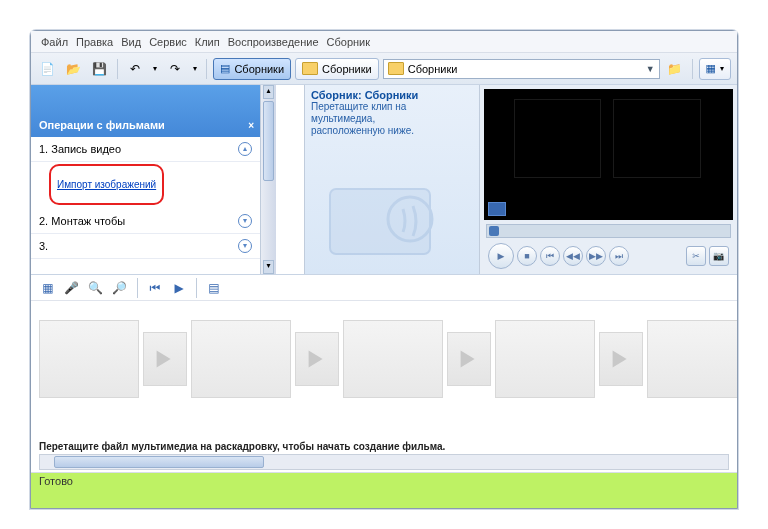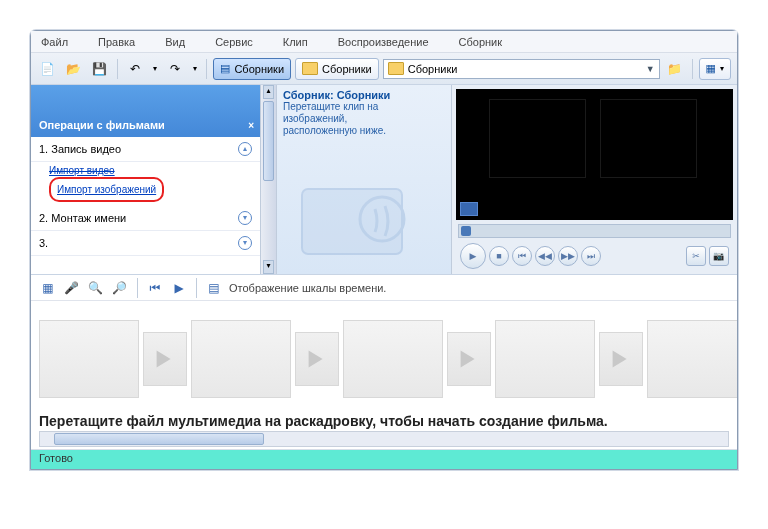--- a/index.html
+++ b/index.html
@@ -2,21 +2,21 @@
 <html><head>
 <meta charset="utf-8">
 <style>
 * { box-sizing: border-box; margin: 0; padding: 0; font-family: Tahoma, sans-serif; }
 body { background: #fff; padding: 30px; }
 .window { width: 708px; border: 1px solid #8a9bb2; border-radius: 6px 6px 0 0; background: #fff; box-shadow: 0 0 0 1px #d0d8e4; }
 .titlebar { height: 26px; background: linear-gradient(#f5f8fc,#e4ecf6); border-radius: 6px 6px 0 0; border-bottom: 1px solid #c4d0e0; display: flex; align-items: center; padding: 0 6px; font-size: 11px; color: #333; }
 .titlebar .icon { width: 16px; height: 16px; margin-right: 5px; background: radial-gradient(circle,#e8a848 40%,#b87820 70%); border-radius: 3px; }
 .titlebar .spacer { flex: 1; }
 .winbtn { width: 28px; height: 16px; margin-left: 2px; border: 1px solid #9db0c8; border-radius: 3px; background: linear-gradient(#f8faff,#d8e4f0); font-size: 9px; text-align: center; line-height: 14px; color: #456; }
-.menubar { height: 22px; display: flex; align-items: center; gap: 30px; padding: 0 10px; font-size: 11px; color: #444; background: #f4f6fa; border-bottom: 1px solid #d8dee8; }
+.menubar { height: 22px; display: flex; align-items: center; gap: 8px; padding: 0 10px; font-size: 11px; color: #444; background: #f4f6fa; border-bottom: 1px solid #d8dee8; }
 .menubar span { cursor: default; }
 .toolbar { height: 32px; display: flex; align-items: center; gap: 4px; padding: 0 6px; background: linear-gradient(#eef2f8,#e0e8f2); border-bottom: 1px solid #c8d4e4; font-size: 11px; }
 .tbtn { width: 22px; height: 22px; border: 1px solid transparent; border-radius: 3px; display: flex; align-items: center; justify-content: center; font-size: 12px; }
 .tsep { width: 1px; height: 20px; background: #c0ccdc; margin: 0 2px; }
 .tdrop { padding: 2px 6px; border: 1px solid #a8bcd8; border-radius: 3px; background: linear-gradient(#fff,#e8eef8); display: flex; align-items: center; gap: 4px; height: 22px; }
 .tdrop.active { background: linear-gradient(#d0e4ff,#a8c8f0); border-color: #4878b8; }
 .tfolder { width: 16px; height: 13px; background: #f8d068; border: 1px solid #c8a030; border-radius: 1px; }
 .combo { flex: 1; height: 20px; border: 1px solid #9db0c8; background: #fff; display: flex; align-items: center; padding: 0 4px; font-size: 11px; }
 .combo .arrow { margin-left: auto; font-size: 9px; color: #456; }
 .mainarea { display: flex; height: 190px; background: #fff; border-bottom: 1px solid #c8d4e4; }
@@ -24,47 +24,47 @@
 .tasksinner { flex: 1; }
 .taskshdr { height: 52px; background: linear-gradient(#5aa0e8,#4488d8); color: #fff; font-size: 11px; font-weight: bold; display: flex; align-items: flex-end; padding: 0 8px 6px; position: relative; }
 .taskshdr .close { position: absolute; right: 6px; bottom: 6px; font-size: 10px; }
 .tasklist { background: #fff; font-size: 11px; }
 .taskitem { padding: 5px 8px; border-bottom: 1px solid #e8ecf4; display: flex; align-items: center; }
 .taskitem b { font-weight: normal; }
 .taskround { margin-left: auto; width: 14px; height: 14px; border: 1px solid #5a88c8; border-radius: 50%; background: #fff; font-size: 8px; text-align: center; line-height: 12px; color: #5a88c8; }
 .sublinks { padding: 2px 0 4px 18px; }
 .sublinks a { display: block; font-size: 10px; color: #0040c0; text-decoration: underline; padding: 1px 0; }
 .sublinks a.struck { text-decoration: line-through underline; }
-.highlight { display: inline-block; border: 2px solid #e82020; border-radius: 10px; padding: 4px 6px; }
+.highlight { display: inline-block; border: 2px solid #e82020; border-radius: 10px; padding: 12px 6px; }
 .scrollv { width: 16px; background: linear-gradient(90deg,#e8ecf4,#d0d8e8); border-left: 1px solid #c0ccdc; position: relative; }
 .scrollv .thumb { position: absolute; left: 2px; right: 2px; top: 16px; height: 80px; background: linear-gradient(90deg,#d8e4f4,#b8ccE8); border: 1px solid #98b0d0; border-radius: 2px; }
 .scrollv .arr { position: absolute; left: 2px; right: 2px; height: 14px; background: #d0dcec; border: 1px solid #a8bcd4; font-size: 8px; text-align: center; }
-.collection { width: 175px; background: linear-gradient(#e8f0fa 0%,#d8e6f6 100%); border-left: 1px solid #c0ccdc; padding: 4px 6px; font-size: 10px; position: relative; }
+.collection { width: 175px; background: linear-gradient(#e8f0fa 0%,#d8e6f6 100%); border-left: 1px solid #c0ccdc; padding: 4px 6px; font-size: 10px; position: relative; margin-left: 28px; }
 .collection .title { font-weight: bold; color: #1050a0; font-size: 11px; }
 .collection .sub { color: #2860a8; line-height: 12px; }
 .clipicon { position: absolute; bottom: 10px; left: 20px; width: 130px; height: 90px; opacity: 0.4; }
 .preview { flex: 1; background: #e8eef6; border-left: 1px solid #c0ccdc; display: flex; flex-direction: column; }
 .previewvid { flex: 1; margin: 4px; background: #000; position: relative; }
 .previewvid .box { position: absolute; border: 1px solid #1a1a1a; }
 .playctrl { height: 36px; display: flex; align-items: center; justify-content: center; gap: 3px; padding: 0 8px; }
 .playbtn { width: 20px; height: 20px; border: 1px solid #a0b4d0; border-radius: 50%; background: linear-gradient(#fff,#d8e4f0); font-size: 9px; display: flex; align-items: center; justify-content: center; color: #5878a8; }
 .playbtn.big { width: 26px; height: 26px; }
 .seekbar { height: 14px; margin: 0 6px; background: #d0dce8; border: 1px solid #b0c0d4; position: relative; }
 .seekbar .dot { position: absolute; left: 2px; top: 1px; width: 10px; height: 10px; background: #4878b8; border-radius: 2px; }
 .timeline { background: #fff; }
 .tltools { height: 26px; display: flex; align-items: center; gap: 6px; padding: 0 8px; border-bottom: 1px solid #e0e4ec; font-size: 11px; color: #444; }
 .tltools .ti { width: 18px; height: 18px; display: flex; align-items: center; justify-content: center; font-size: 12px; color: #3868b0; }
 .storyboard { height: 110px; padding: 10px 8px 4px; display: flex; align-items: center; gap: 4px; overflow: hidden; background: #fff; }
 .sbclip { width: 100px; height: 78px; background: linear-gradient(#f4f4f4,#e8e8e8); border: 1px solid #d8d8d8; flex-shrink: 0; }
 .sbtrans { width: 44px; height: 54px; background: linear-gradient(#f0f0f0,#e4e4e4); border: 1px solid #d8d8d8; display: flex; align-items: center; justify-content: center; flex-shrink: 0; }
 .sbtrans svg { width: 28px; height: 28px; }
-.sbhint { font-size: 14px; font-weight: bold; padding: 2px 8px; color: #222; }
+.sbhint { font-size: 10px; font-weight: bold; padding: 2px 8px; color: #222; margin-top: 28px; }
 .hscroll { height: 16px; margin: 0 8px 2px; background: #e8ecf4; border: 1px solid #c8d0dc; position: relative; }
 .hscroll .thumb { position: absolute; left: 14px; top: 1px; width: 210px; height: 12px; background: linear-gradient(#d8e4f4,#b8cce8); border: 1px solid #98b0d0; border-radius: 2px; }
-.status { height: 20px; border-top: 1px solid #d8dee8; font-size: 11px; padding: 2px 8px; color: #333; background: #5eead4; }
+.status { height: 36px; border-top: 1px solid #d8dee8; font-size: 11px; padding: 2px 8px; color: #333; background: #bef264; }
 </style>
 </head>
 <body>
 
 <div class="window">
 
   <div class="menubar">
     <span>Файл</span>
     <span>Правка</span>
     <span>Вид</span>
@@ -111,45 +111,44 @@
         <div class="taskshdr">
           <span>Операции с фильмами</span>
           <span class="close">×</span>
         </div>
         <div class="tasklist">
           <div class="taskitem">
             <span>1.</span>&nbsp;<b>Запись видео</b>
             <span class="taskround">▴</span>
           </div>
           <div class="sublinks">
-            <a class="struck">Импорт видео</a>
             <span class="highlight"><a>Импорт изображений</a></span>
           </div>
           <div class="taskitem">
-            <span>2.</span>&nbsp;<b>Монтаж имени</b>
+            <span>2.</span>&nbsp;<b>Монтаж чтобы</b>
             <span class="taskround">▾</span>
           </div>
           <div class="taskitem">
             <span>3.</span>&nbsp;
             <span class="taskround">▾</span>
           </div>
         </div>
       </div>
       <div class="scrollv">
         <div class="arr" style="top:0">▴</div>
         <div class="thumb"></div>
         <div class="arr" style="bottom:0">▾</div>
       </div>
     </div>
 
     <div class="collection">
       <div class="title">Сборник: Сборники</div>
       <div class="sub">
         <span>Перетащите клип на</span><br>
-        <span>изображений,</span><br>
+        <span>мультимедиа,</span><br>
         <span>расположенную ниже.</span>
       </div>
       <svg class="clipicon" viewBox="0 0 130 90">
         <rect x="5" y="15" width="100" height="65" rx="6" fill="#c0d4ec" stroke="#90b0d8" stroke-width="2"></rect>
         <circle cx="85" cy="45" r="22" fill="none" stroke="#90b0d8" stroke-width="3"></circle>
         <path d="M78 35 Q82 48 78 58 M88 32 Q94 48 88 62" fill="none" stroke="#90b0d8" stroke-width="3"></path>
       </svg>
     </div>
 
     <div class="preview">
@@ -179,21 +178,20 @@
     <div class="tltools">
       <div class="ti">▦</div>
       <div class="ti">🎤</div>
       <div class="ti">🔍</div>
       <div class="ti">🔎</div>
       <div class="tsep"></div>
       <div class="ti">⏮</div>
       <div class="ti">▶</div>
       <div class="tsep"></div>
       <div class="ti">▤</div>
-      <span>Отображение шкалы времени.</span>
     </div>
     <div class="storyboard">
       <div class="sbclip"></div>
       <div class="sbtrans">
           <svg viewBox="0 0 20 20">
             <path d="M4 4 L14 10 L4 16 Z" fill="#c8c8c8"></path>
           </svg>
         </div>
       <div class="sbclip"></div>
       <div class="sbtrans">

